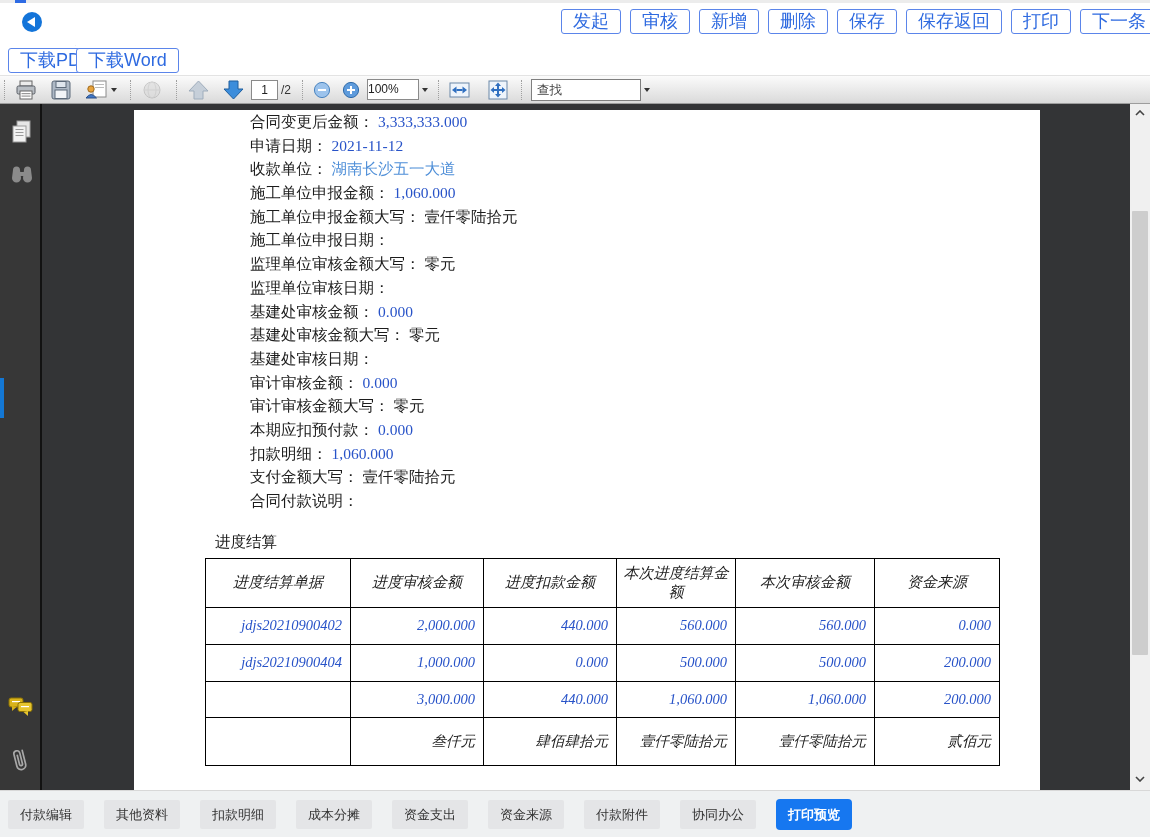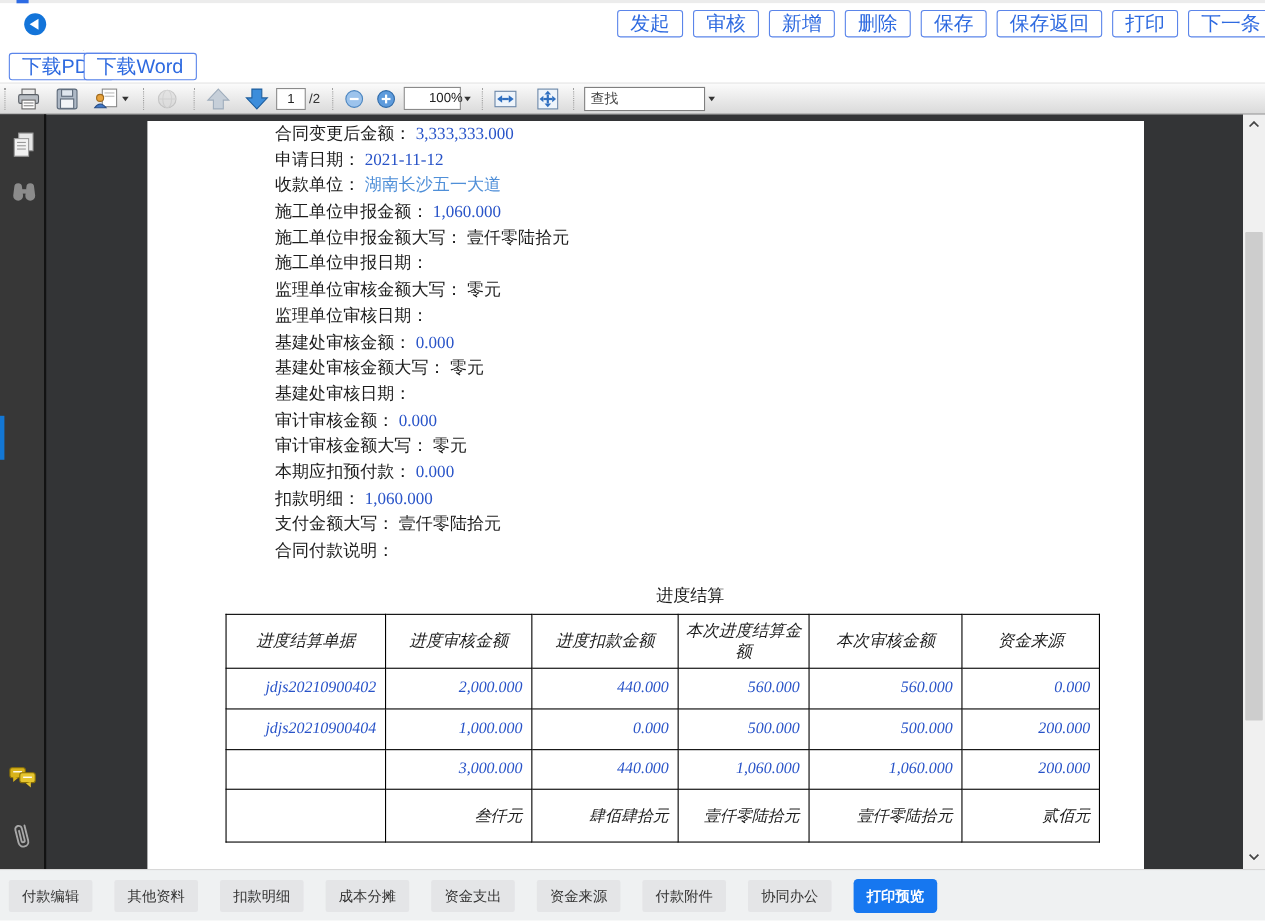--- a/index.html
+++ b/index.html
@@ -35,21 +35,21 @@
              border-bottom:1px solid #9d9d9d; display:flex; align-items:center; }
   .tb-handle { width:0; height:20px; border-left:1px dotted #9f9f9f; margin:0 7px; }
   .tb-btn { display:flex; align-items:center; justify-content:center; height:24px;
             padding:0 3px; cursor:pointer; border-radius:2px; }
   .caret { width:0; height:0; border-left:3.5px solid transparent; border-right:3.5px solid transparent;
            border-top:4px solid #333; margin-left:3px; }
   .page-box { width:27px; height:20px; background:#fff; border:1px solid #8a8a8a;
               text-align:center; font-size:12px; color:#222; margin:0 3px; }
   .page-total { font-size:12px; color:#333; margin-right:4px; }
   .zoom-box { width:52px; height:21px; background:#fff; border:1px solid #8a8a8a;
-              font-size:12px; color:#222; line-height:19px; padding-left:22px; margin-left:4px; }
+              font-size:12px; color:#222; line-height:19px; padding-left:0; margin-left:4px; }
   .find-box { width:110px; height:22px; background:#fff; border:1px solid #7f7f7f;
               font-size:12.5px; color:#333; padding:0 5px; margin-left:2px;
               font-family:"Liberation Sans",sans-serif; }
   .find-box::placeholder { color:#444; opacity:1; }
 
   
   .viewer { position:absolute; top:104px; left:0; right:0; bottom:47px; background:#333436; }
   .sidebar { position:absolute; left:0; top:0; bottom:0; width:42px; background:#373737;
              border-right:2px solid #121212; }
   .sb-icon { position:absolute; left:10px; cursor:pointer; }
@@ -62,21 +62,21 @@
   .page { position:absolute; left:134px; top:6px; width:906px; bottom:0; background:#fff;
           padding-left:81px; overflow:hidden; }
   .doc { font-family:"Liberation Serif","DejaVu Serif",serif; font-size:15.5px; color:#1c1c1c; }
   .doc-line { height:23.7px; line-height:23.7px; white-space:nowrap;margin-left:35px; }
   .doc-line .val { margin-left:4px; }
   .v-blue  { color:#2853c8; }
   .v-link  { color:#4f8fd8; }
   .v-black { color:#1c1c1c; }
 
   .section-title { margin-top:17px; height:24px; line-height:24px;
-                   font-family:"Liberation Serif","DejaVu Serif",serif; font-size:15.5px; color:#1c1c1c;text-align:center; }
+                   font-family:"Liberation Serif","DejaVu Serif",serif; font-size:15.5px; color:#1c1c1c; }
   .doc-table { border-collapse:collapse; margin-left:-10px; margin-top:4px; table-layout:fixed;
                width:794px; font-family:"Liberation Serif","DejaVu Serif",serif;font-style:italic; }
   .doc-table th, .doc-table td { border:1px solid #000; }
   .doc-table th { font-weight:normal; font-size:15px; color:#1c1c1c; text-align:center;
                   height:49px; padding:2px 5px; }
   .doc-table td { font-size:14.5px; padding:2px 8px; text-align:right; vertical-align:middle; }
   .r1 td, .r2 td { height:37px; }
   .r3 td { height:36px; }
   .r4 td { height:48px; }
   .row-blue td { color:#2853c8; }

